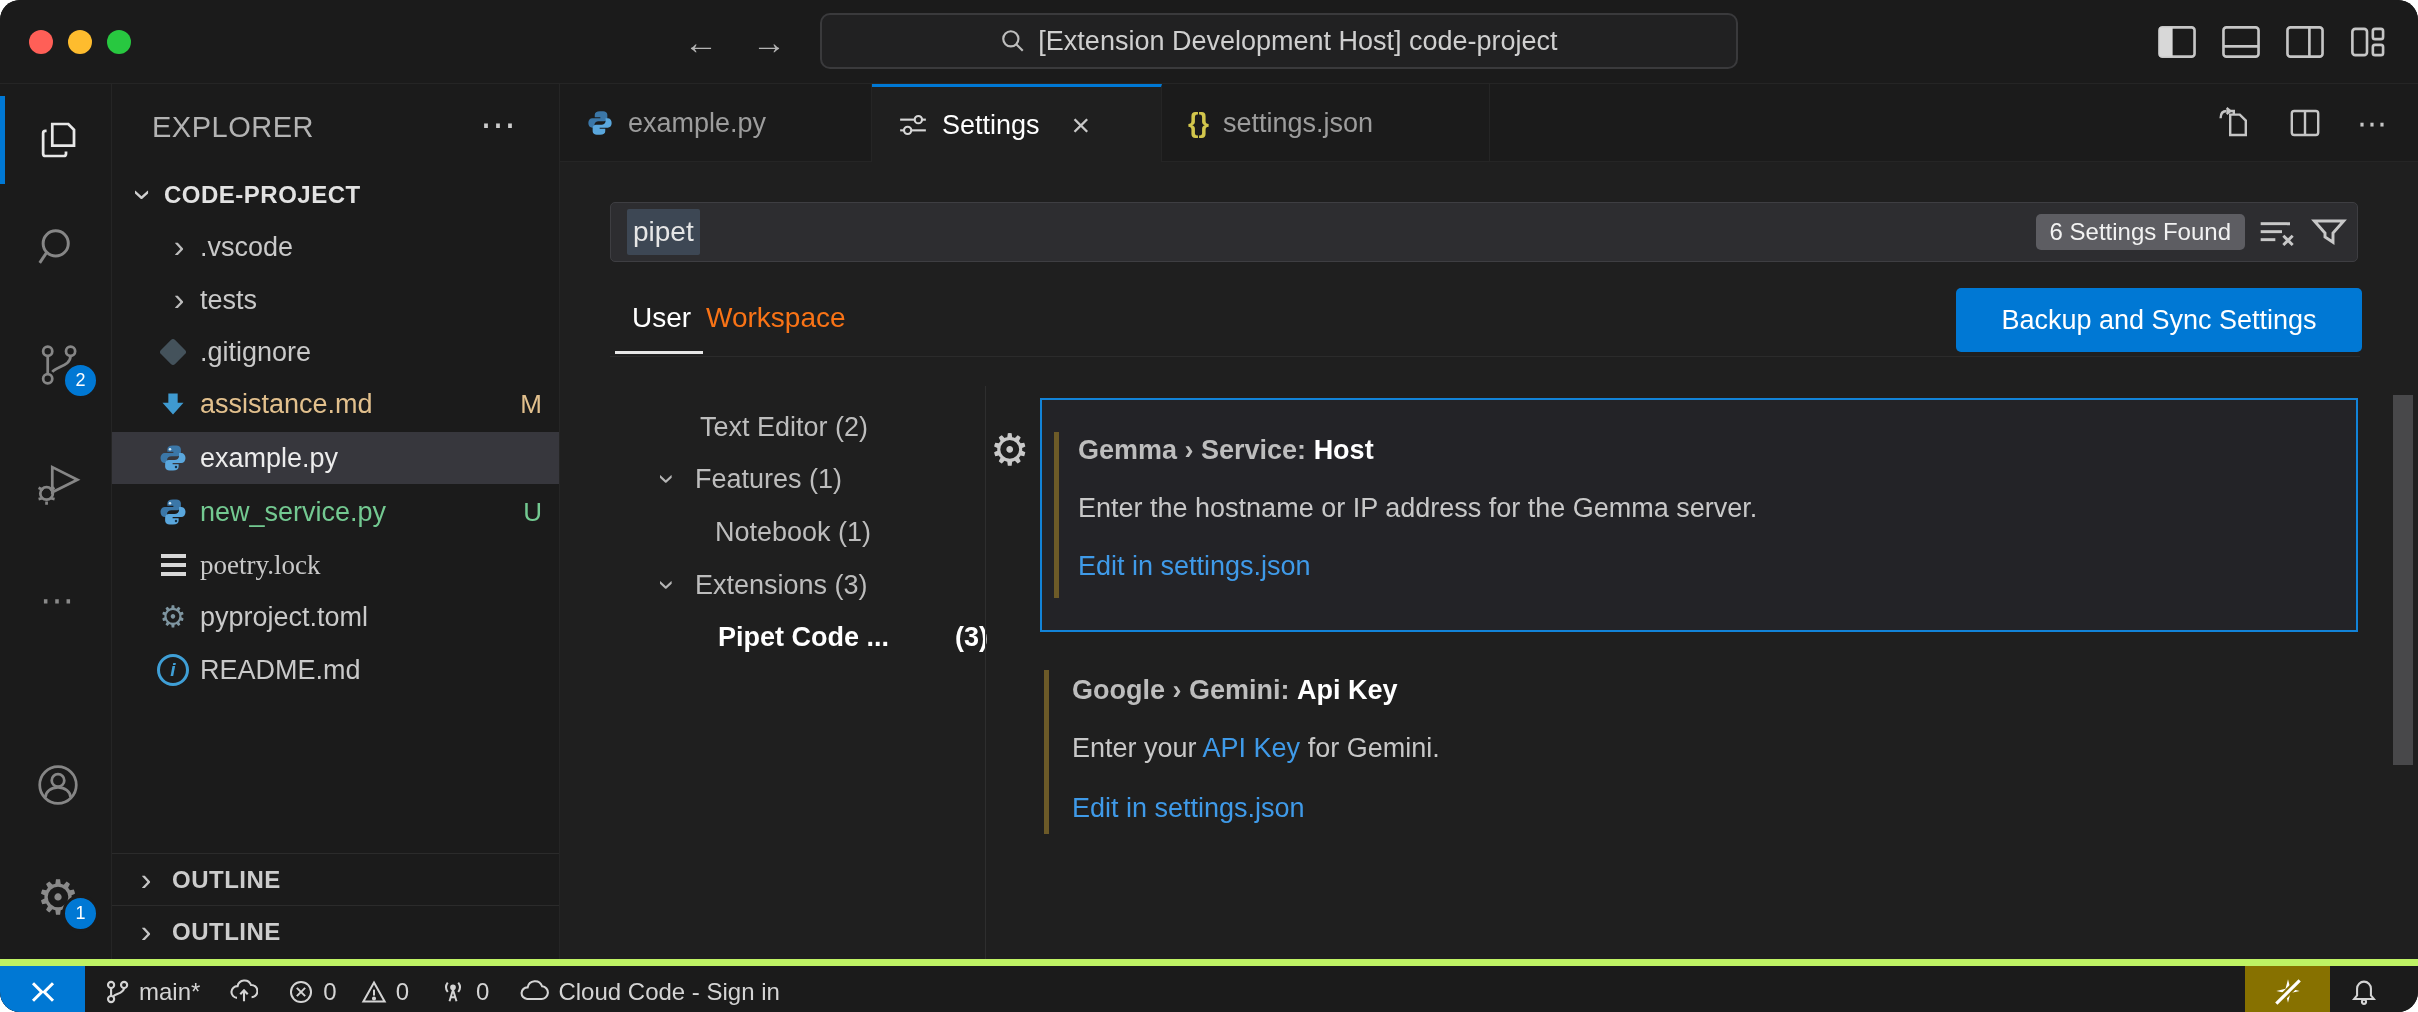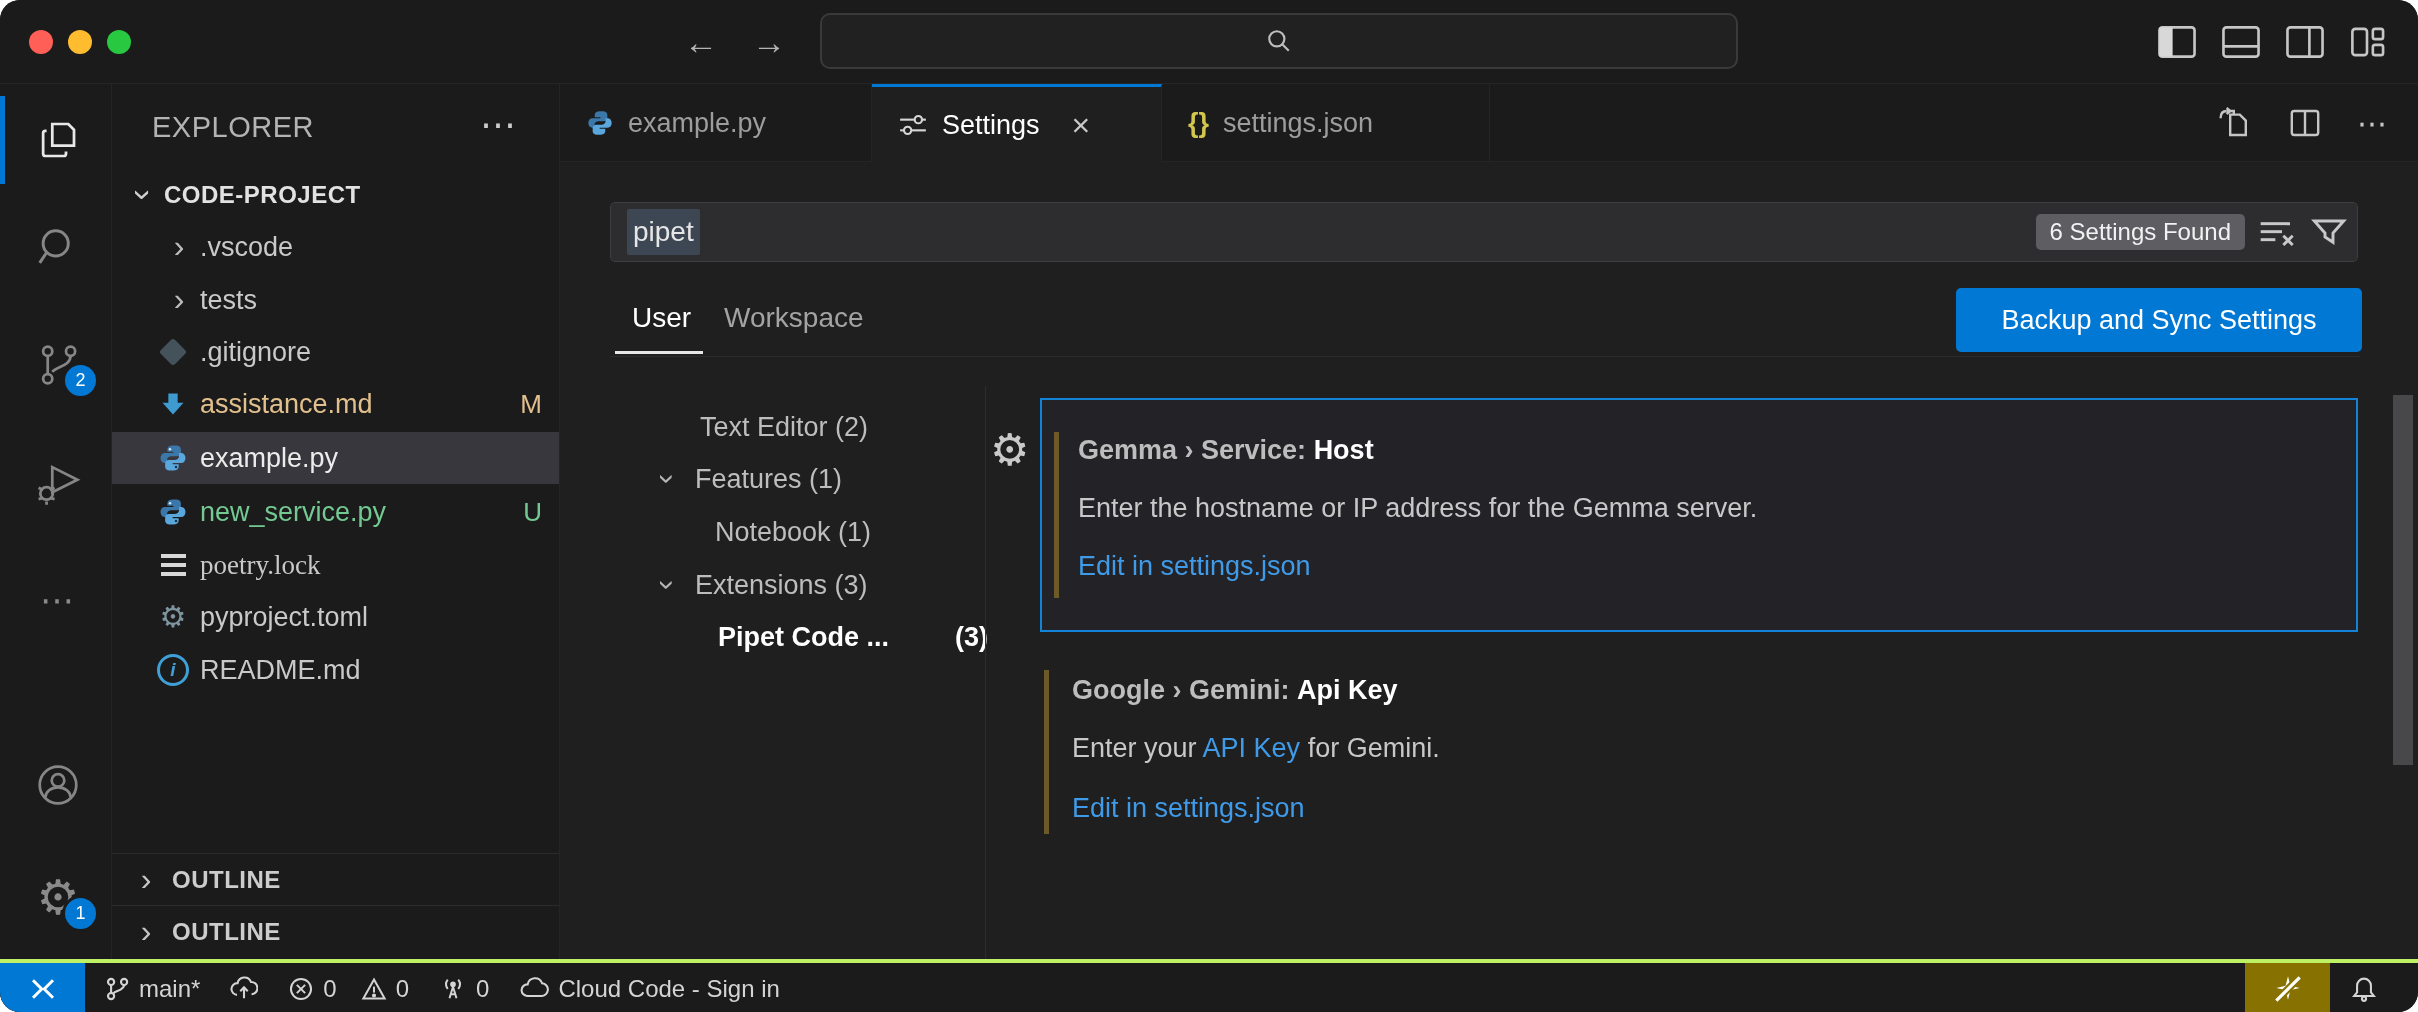--- a/index.html
+++ b/index.html
@@ -76,21 +76,21 @@
   .entry .modbar{position:absolute;width:5px;background:#6c5a28;}
   .s-title{position:absolute;font-size:27px;line-height:34px;white-space:nowrap;}
   .s-title .cat{color:#bdbdbd;font-weight:600;}
   .s-title .nm{color:#ffffff;font-weight:700;}
   .s-desc{position:absolute;font-size:27px;line-height:34px;color:#c8c8c8;white-space:nowrap;}
   .link{color:#3f9ae8;}
   .entry.selected{border:2px solid #1283d8;background:#232327;}
   .v-scrollbar{position:absolute;left:1833px;top:233px;width:20px;height:370px;background:#48484a;}
 
   
-  .statusbar{position:absolute;left:0;top:959px;width:2418px;height:53px;background:#1b1b1b;border-top:4px solid #bef264;box-sizing:border-box;color:#d4d4d4;font-size:24px;}
+  .statusbar{position:absolute;left:0;top:959px;width:2418px;height:53px;background:#1b1b1b;border-top:7px solid #bef264;box-sizing:border-box;color:#d4d4d4;font-size:24px;}
   .remote-box{position:absolute;left:0;top:0;width:85px;height:52px;background:#0078d4;display:flex;align-items:center;justify-content:center;color:#fff;}
   .sb-left{position:absolute;left:104px;top:0;height:52px;display:flex;align-items:center;gap:30px;}
   .sb-group{display:flex;align-items:center;gap:9px;}
   .screencast-box{position:absolute;left:2245px;top:0;width:85px;height:52px;background:#877100;display:flex;align-items:center;justify-content:center;}
   .bell-box{position:absolute;left:2338px;top:0;width:52px;height:52px;display:flex;align-items:center;justify-content:center;color:#d4d4d4;}
 </style>
 </head>
 <body>
 
 <div class="window">
@@ -103,20 +103,21 @@
     <span class="nav-arrow" style="left:684px;">←</span>
     <span class="nav-arrow" style="left:752px;">→</span>
 
     <div class="title-pill">
       <span>
         <svg width="26" height="26" viewBox="0 0 24 24" fill="none" stroke="#bdbdbd" stroke-width="2">
           <circle cx="10" cy="10" r="7"></circle>
             <line x1="15" y1="15" x2="21" y2="21"></line>
         </svg>
       </span>
+      <span class="txt">[Extension Development Host] code-project</span>
     </div>
 
     <span class="tb-icon" style="left:2158px;">
       <svg width="38" height="34" viewBox="0 0 26 22" fill="none" stroke="#c6c6c6" stroke-width="1.8">
         <rect x="1" y="1" width="24" height="20" rx="2"></rect>
           <rect x="1" y="1" width="9" height="20" fill="#d8d8d8" stroke="none"></rect>
       </svg>
     </span>
     <span class="tb-icon" style="left:2222px;">
       <svg width="38" height="34" viewBox="0 0 26 22" fill="none" stroke="#c6c6c6" stroke-width="1.8">
@@ -343,21 +344,21 @@
       </span>
       <span class="sb-icon" style="right:10px;">
         <svg width="36" height="32" viewBox="0 0 26 24" fill="none" stroke="#c8c8c8" stroke-width="2.2">
           <path d="M2 3 h22 L16 12 v7 l-6 -4 v-3 z"></path>
         </svg>
       </span>
     </div>
 
     <span class="scope" style="left:72px;color:#ffffff;">User</span>
     <span class="scope-underline"></span>
-    <span class="scope" style="left:164px;color:#a3a3a3;">Workspace</span>
+    <span class="scope" style="left:146px;color:#f97316;">Workspace</span>
     <span class="scope-divider"></span>
 
     <div class="backup-btn">Backup and Sync Settings</div>
 
     <div class="toc-row" style="top:239px;">
       <span class="toc-label" style="left:140px;"><span>Text Editor</span> <span>(2)</span></span>
     </div>
     <div class="toc-row" style="top:291px;">
       <span class="toc-chevron">›</span>
       <span class="toc-label" style="left:135px;"><span>Features</span> <span>(1)</span></span>

